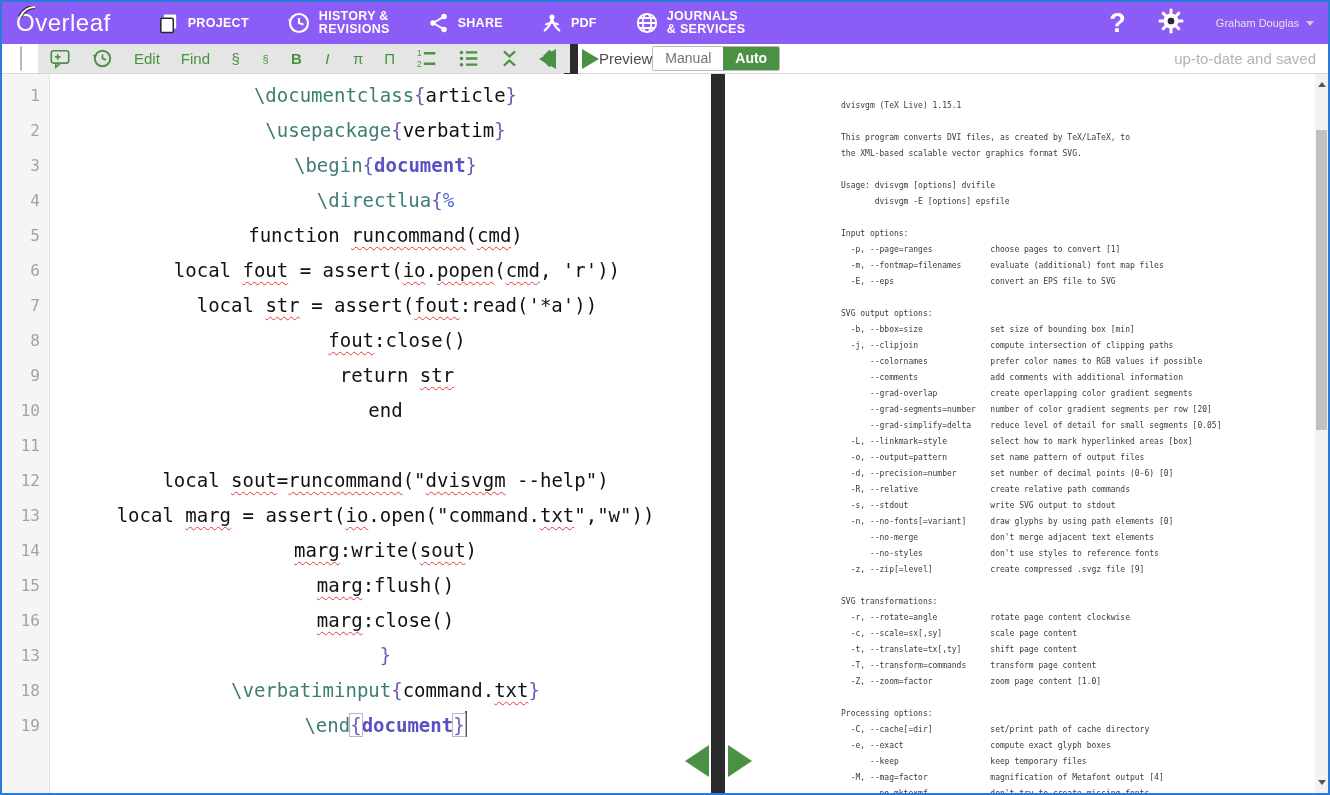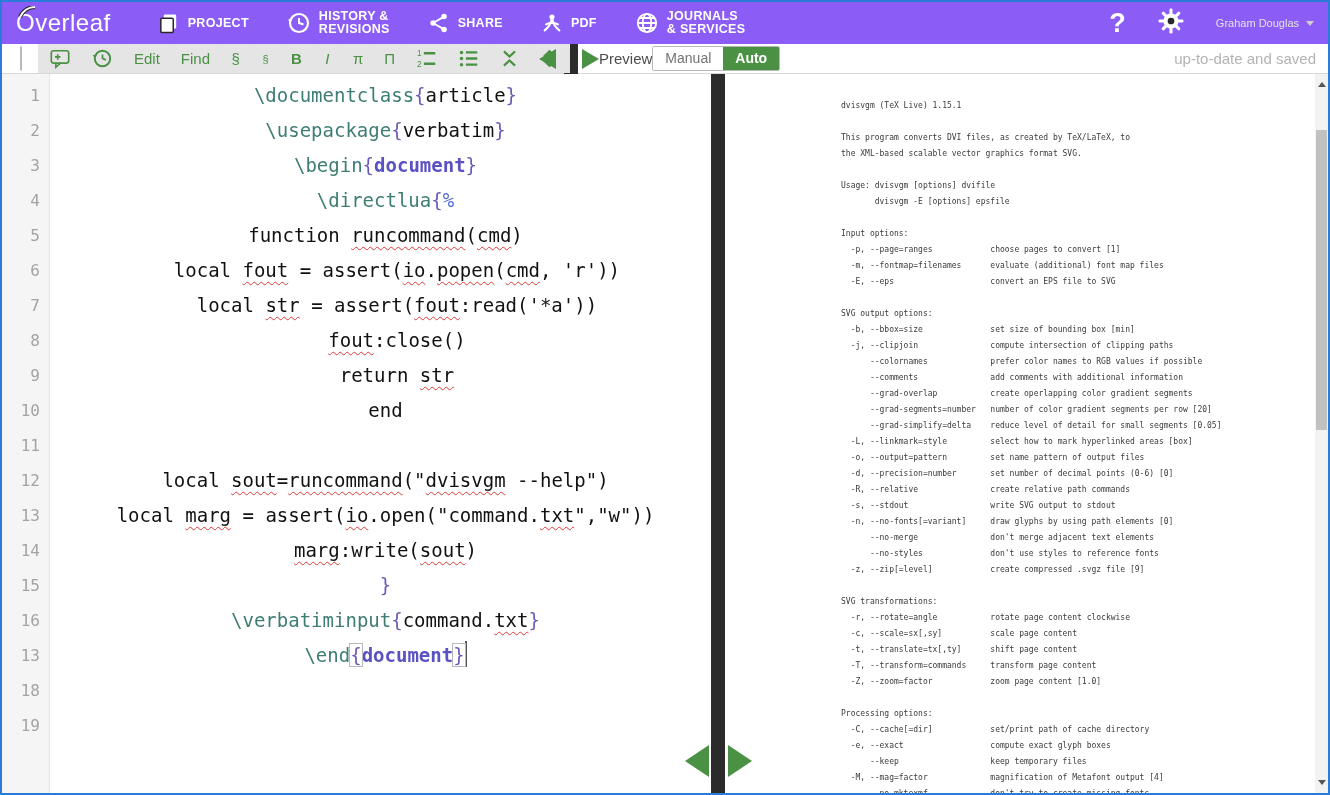--- a/index.html
+++ b/index.html
@@ -284,20 +284,22 @@
           <div class="code-line"><span class="tk-plain">function </span><span class="tk-spell">runcommand</span><span class="tk-plain">(</span><span class="tk-spell">cmd</span><span class="tk-plain">)</span></div>
           <div class="code-line"><span class="tk-plain">  local </span><span class="tk-spell">fout</span><span class="tk-plain"> = assert(</span><span class="tk-spell">io</span><span class="tk-plain">.</span><span class="tk-spell">popen</span><span class="tk-plain">(</span><span class="tk-spell">cmd</span><span class="tk-plain">, 'r'))</span></div>
           <div class="code-line"><span class="tk-plain">  local </span><span class="tk-spell">str</span><span class="tk-plain"> = assert(</span><span class="tk-spell">fout</span><span class="tk-plain">:read('*a'))</span></div>
           <div class="code-line"><span class="tk-plain">  </span><span class="tk-spell">fout</span><span class="tk-plain">:close()</span></div>
           <div class="code-line"><span class="tk-plain">  return </span><span class="tk-spell">str</span></div>
           <div class="code-line"><span class="tk-plain">end</span></div>
           <div class="code-line"></div>
           <div class="code-line"><span class="tk-plain">local </span><span class="tk-spell">sout</span><span class="tk-plain">=</span><span class="tk-spell">runcommand</span><span class="tk-plain">("</span><span class="tk-spell">dvisvgm</span><span class="tk-plain"> --help")</span></div>
           <div class="code-line"><span class="tk-plain">local </span><span class="tk-spell">marg</span><span class="tk-plain"> = assert(</span><span class="tk-spell">io</span><span class="tk-plain">.open("command.</span><span class="tk-spell">txt</span><span class="tk-plain">","w"))</span></div>
           <div class="code-line"><span class="tk-spell">marg</span><span class="tk-plain">:write(</span><span class="tk-spell">sout</span><span class="tk-plain">)</span></div>
+          <div class="code-line"><span class="tk-spell">marg</span><span class="tk-plain">:flush()</span></div>
+          <div class="code-line"><span class="tk-spell">marg</span><span class="tk-plain">:close()</span></div>
           <div class="code-line"><span class="tk-brace">}</span></div>
           <div class="code-line"><span class="tk-cmd">\verbatiminput</span><span class="tk-brace">{</span><span class="tk-plain">command.</span><span class="tk-spell">txt</span><span class="tk-brace">}</span></div>
           <div class="code-line"><span class="tk-cmd">\end</span><span class="tk-bracebox">{</span><span class="tk-env">document</span><span class="tk-bracebox">}</span><span class="caret"></span></div>
         </div>
       <div class="pane-toggle"></div>
     </div>
 
     <div class="divider-col"></div>
 
     <div class="pdf-pane">

